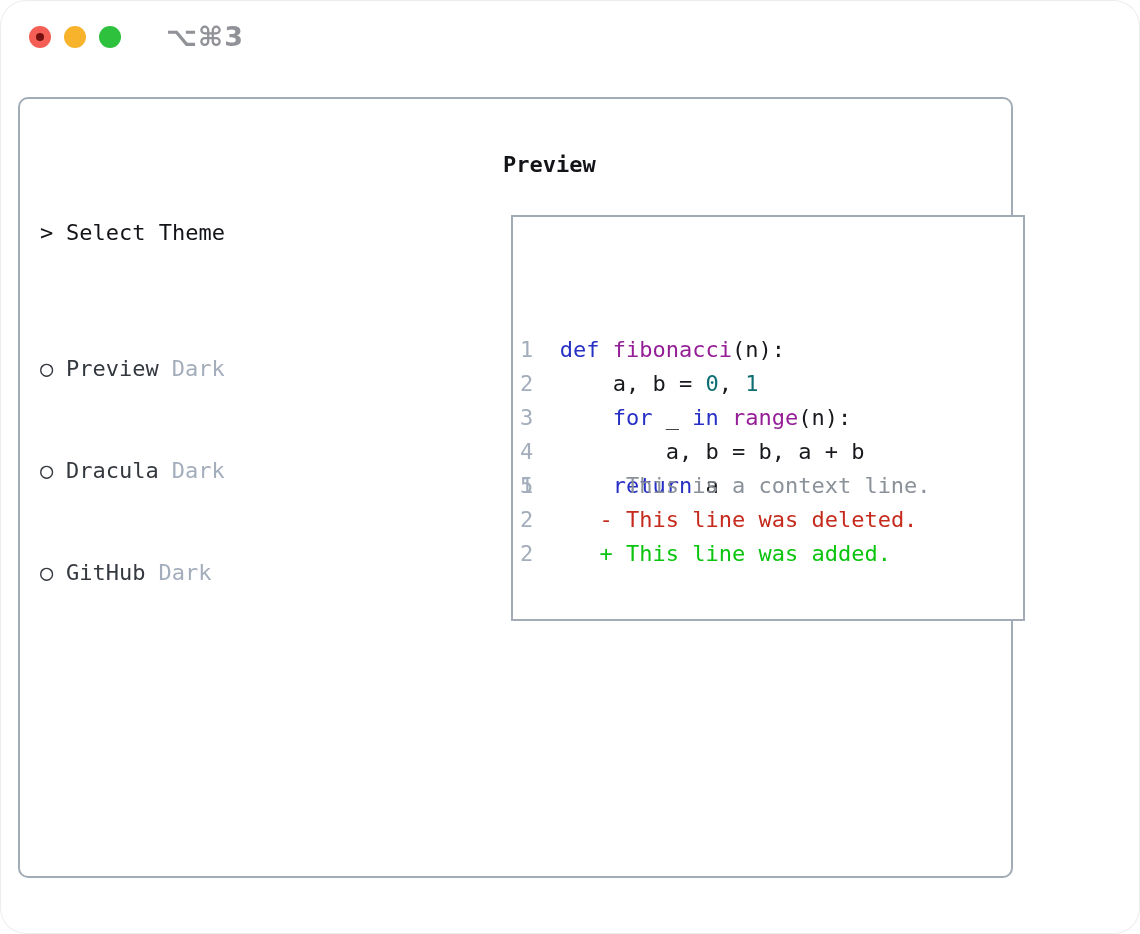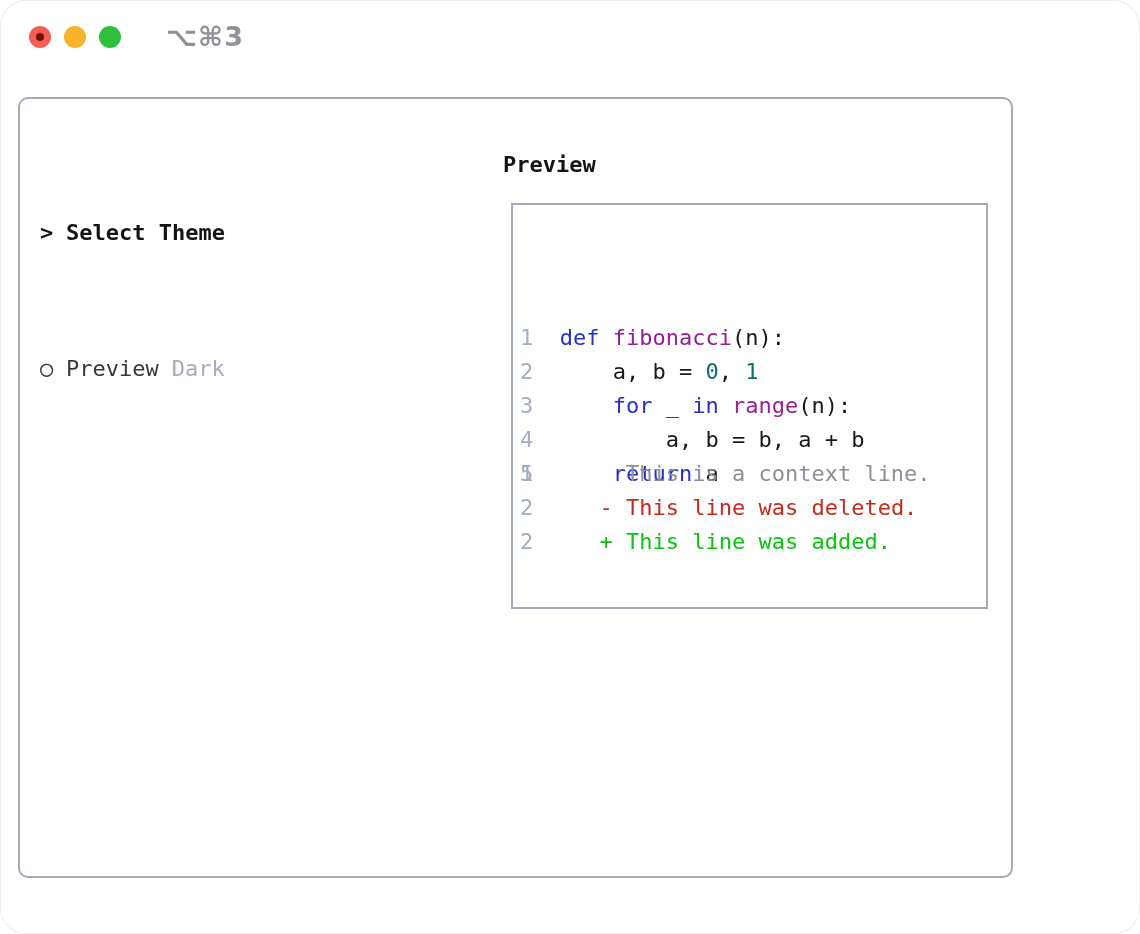--- a/index.html
+++ b/index.html
@@ -26,31 +26,31 @@
     position:absolute;left:18px;top:97px;width:991px;height:777px;
     border:2px solid var(--border_gray);border-radius:10px;background:#fff;
   }
   
   .left-col{
     position:absolute;left:20px;top:49px;
     font-size:22px;line-height:34px;white-space:pre;color:var(--text_dark);
   }
   .row{height:34px;}
   .row .marker{display:inline-block;width:26px;color:var(--text_dark);}
-  .row.header-row{font-weight:bold;color:var(--text_black);}
+  .row.header-row{font-weight:normal;color:var(--text_black);}
   .row.header-row .marker{color:var(--text_black);}
   .row .variant{color:var(--muted);margin-left:13px;}
   
   .preview-title{
     position:absolute;left:483px;top:49px;height:34px;line-height:34px;
     font-size:22px;font-weight:bold;color:var(--text_black);
   }
   .preview-box{
-    position:absolute;left:491px;top:104px;width:473px;height:402px;
-    border:2px solid var(--border_gray);background:#fff;
+    position:absolute;left:491px;top:116px;width:473px;height:402px;
+    border:2px solid var(--border_gray);background:#fff;padding-left:37px;
   }
   .code{
     position:absolute;left:7px;top:48px;
     font-size:22px;line-height:34px;white-space:pre;color:var(--code);
   }
   .diff-block{margin-top:34px;}
   .code div{height:34px;}
 </style>
 </head>
 <body>
@@ -65,20 +65,22 @@
     <div class="light green"></div>
     <div class="win-title">⌥⌘3</div>
   </div>
 
   <div class="panel">
 
     <div class="left-col">
       <div class="row header-row"><span class="marker">&gt;</span><span>Select Theme</span></div>
 
       <div class="row"><span class="marker">○</span><span class="name">Preview</span><span class="variant">Dark</span></div>
+      <div class="row"><span class="marker">○</span><span class="name">Dracula</span><span class="variant">Dark</span></div>
+      <div class="row"><span class="marker">○</span><span class="name">GitHub</span><span class="variant">Dark</span></div>
       
       
       
       
       
       
 
       
       
       

